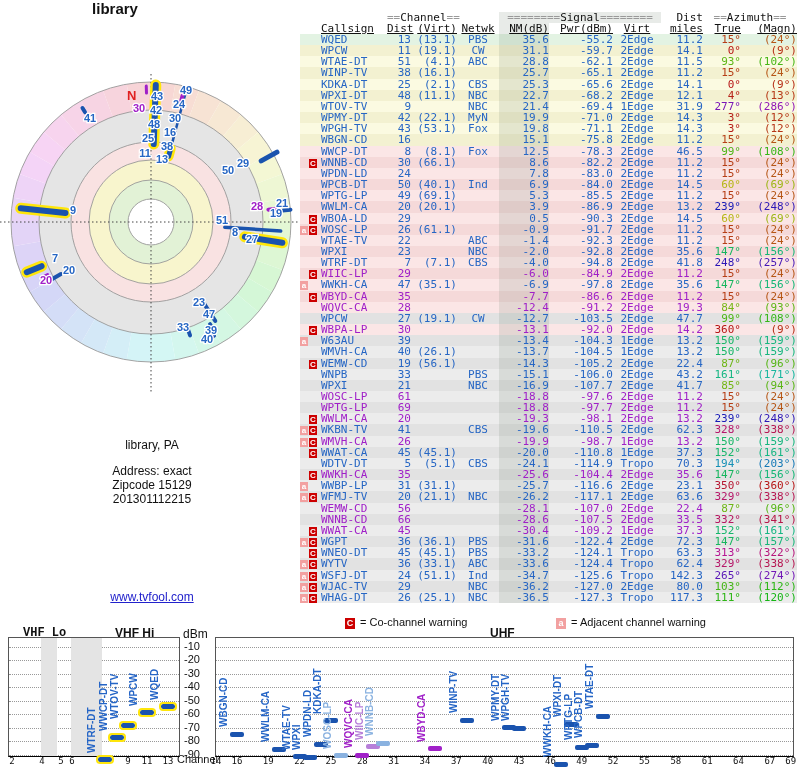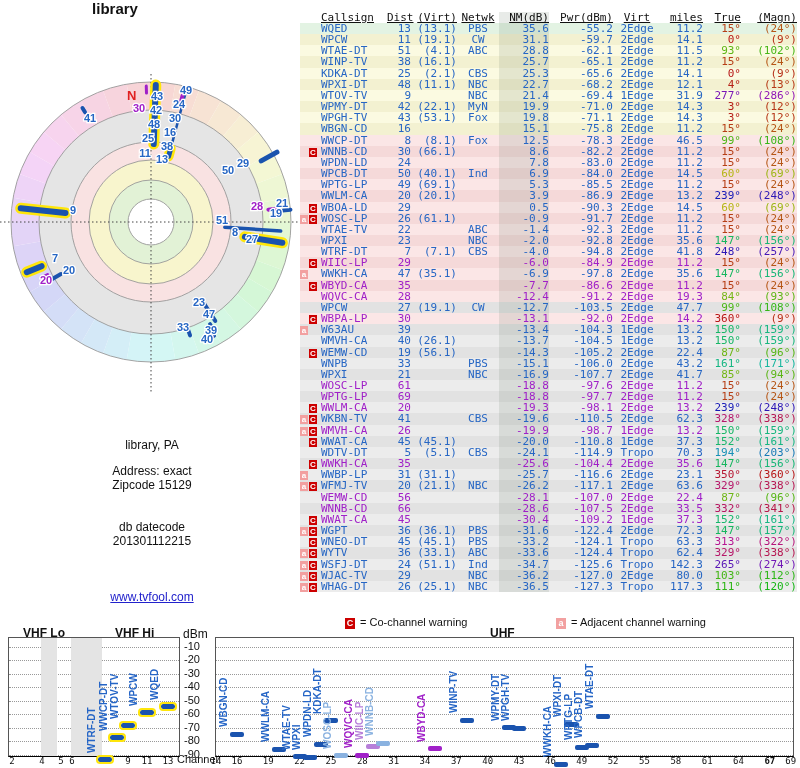--- a/index.html
+++ b/index.html
@@ -169,28 +169,35 @@
       <text x="209" y="266" fill="#2666c4" font-size="11" font-weight="bold" text-anchor="middle" stroke="#fff" stroke-width="2.5" paint-order="stroke" font-family="&quot;Liberation Sans&quot;,sans-serif">47</text>
       <text x="211" y="282" fill="#2666c4" font-size="11" font-weight="bold" text-anchor="middle" stroke="#fff" stroke-width="2.5" paint-order="stroke" font-family="&quot;Liberation Sans&quot;,sans-serif">39</text>
       <text x="207" y="291" fill="#2666c4" font-size="11" font-weight="bold" text-anchor="middle" stroke="#fff" stroke-width="2.5" paint-order="stroke" font-family="&quot;Liberation Sans&quot;,sans-serif">40</text>
       <text x="183" y="279" fill="#2666c4" font-size="11" font-weight="bold" text-anchor="middle" stroke="#fff" stroke-width="2.5" paint-order="stroke" font-family="&quot;Liberation Sans&quot;,sans-serif">33</text>
     </svg>
 
   <div class="abs ctr" style="left:40px;top:438px;width:224px;">
     <div class="sc-line">library, PA</div>
     <div class="sc-line" style="margin-top:12px;">Address: exact</div>
     <div class="sc-line">Zipcode 15129</div>
-    <div class="sc-line" style="margin-top:28px;">db datecode</div>
     <div class="sc-line">201301112215</div>
   </div>
   <div class="abs ctr" style="left:40px;top:587px;width:224px;">
     <a href="#" class="tvfool">www.tvfool.com</a>
   </div>
 
   <div id="sigtable">
+    <div class="hrow">
+      <span style="width:87px;"></span>
+      <span style="width:70px;text-align:center;overflow:visible;"><span class="eq">==</span>Channel<span class="eq">==</span></span>
+      <span style="width:42px;"></span>
+      <span class="nmshade" style="width:162px;text-align:center;"><span class="eq">========</span>Signal<span class="eq">========</span></span>
+      <span style="width:42px;text-align:right;">Dist</span>
+      <span style="width:94px;text-align:center;"><span class="eq">==</span>Azimuth<span class="eq">==</span></span>
+    </div>
     <div class="hrow">
       <span class="col-a"></span>
         <span class="col-c"></span>
       <span class="col-call u hd">Callsign</span>
       <span class="col-real u hd">Dist</span>
       <span class="col-virt u hd">(Virt)</span>
       <span class="col-net u hd">Netwk</span>
       <span class="col-nm u hd nmshade">NM(dB)</span>
       <span class="col-pwr u hd">Pwr(dBm)</span>
       <span class="col-path u hd">Virt</span>
@@ -255,21 +262,21 @@
 
   <div class="leg" style="left:345px;top:616px;">
     <span class="wicon wc">C</span>
     <span>= Co-channel warning</span>
   </div>
   <div class="leg" style="left:556px;top:616px;">
     <span class="wicon wa">a</span>
     <span>= Adjacent channel warning</span>
   </div>
 
-  <div class="bandlab" style="left:20px;top:626px;">VHF Lo</div>
+  <div class="bandlab" style="left:20px;top:626px;font-family:Liberation Mono, monospace;">VHF Lo</div>
   <div class="bandlab" style="left:112px;top:626px;">VHF Hi</div>
   <div class="bandlab" style="left:487px;top:626px;">UHF</div>
   <div class="abs" style="left:183px;top:627px;font-size:12px;">dBm</div>
   <div class="abs" style="left:177px;top:753px;font-size:11px;">Channel</div>
 
   <div id="vhf-panel" class="panel" style="left:8px;top:637px;width:170px;height:118px;">
       <div class="grid" style="top: 9px;"></div>
       <div class="grid" style="top: 22.44px;"></div>
       <div class="grid" style="top: 35.88px;"></div>
       <div class="grid" style="top: 49.32px;"></div>
@@ -322,21 +329,21 @@
     <div class="tick" style="left: 445.35px; top: 756px;">37</div>
     <div class="tick" style="left: 476.7px; top: 756px;">40</div>
     <div class="tick" style="left: 508.05px; top: 756px;">43</div>
     <div class="tick" style="left: 539.4px; top: 756px;">46</div>
     <div class="tick" style="left: 570.75px; top: 756px;">49</div>
     <div class="tick" style="left: 602.1px; top: 756px;">52</div>
     <div class="tick" style="left: 633.45px; top: 756px;">55</div>
     <div class="tick" style="left: 664.8px; top: 756px;">58</div>
     <div class="tick" style="left: 696.15px; top: 756px;">61</div>
     <div class="tick" style="left: 727.5px; top: 756px;">64</div>
-    <div class="tick" style="left: 758.85px; top: 756px; font-weight: bold;">67</div>
+    <div class="tick" style="left: 758.85px; top: 756px;">67</div>
     <div class="tick" style="left: 779.75px; top: 756px;">69</div>
     <div class="bar b-std hl" style="left: 98px; top: 757.471px;"></div>
     <div class="clab t-std" style="left: 97px; top: 741.971px;">WTRF-DT</div>
     <div class="bar b-std hl" style="left: 110px; top: 735.295px;"></div>
     <div class="clab t-std" style="left: 109px; top: 719.795px;">WWCP-DT</div>
     <div class="bar b-std hl" style="left: 121px; top: 723.334px;"></div>
     <div class="clab t-std" style="left: 120px; top: 707.834px;">WTOV-TV</div>
     <div class="bar b-std hl" style="left: 140px; top: 710.297px;"></div>
     <div class="clab t-std" style="left: 139px; top: 694.797px;">WPCW</div>
     <div class="bar b-std hl" style="left: 161px; top: 704.249px;"></div>

